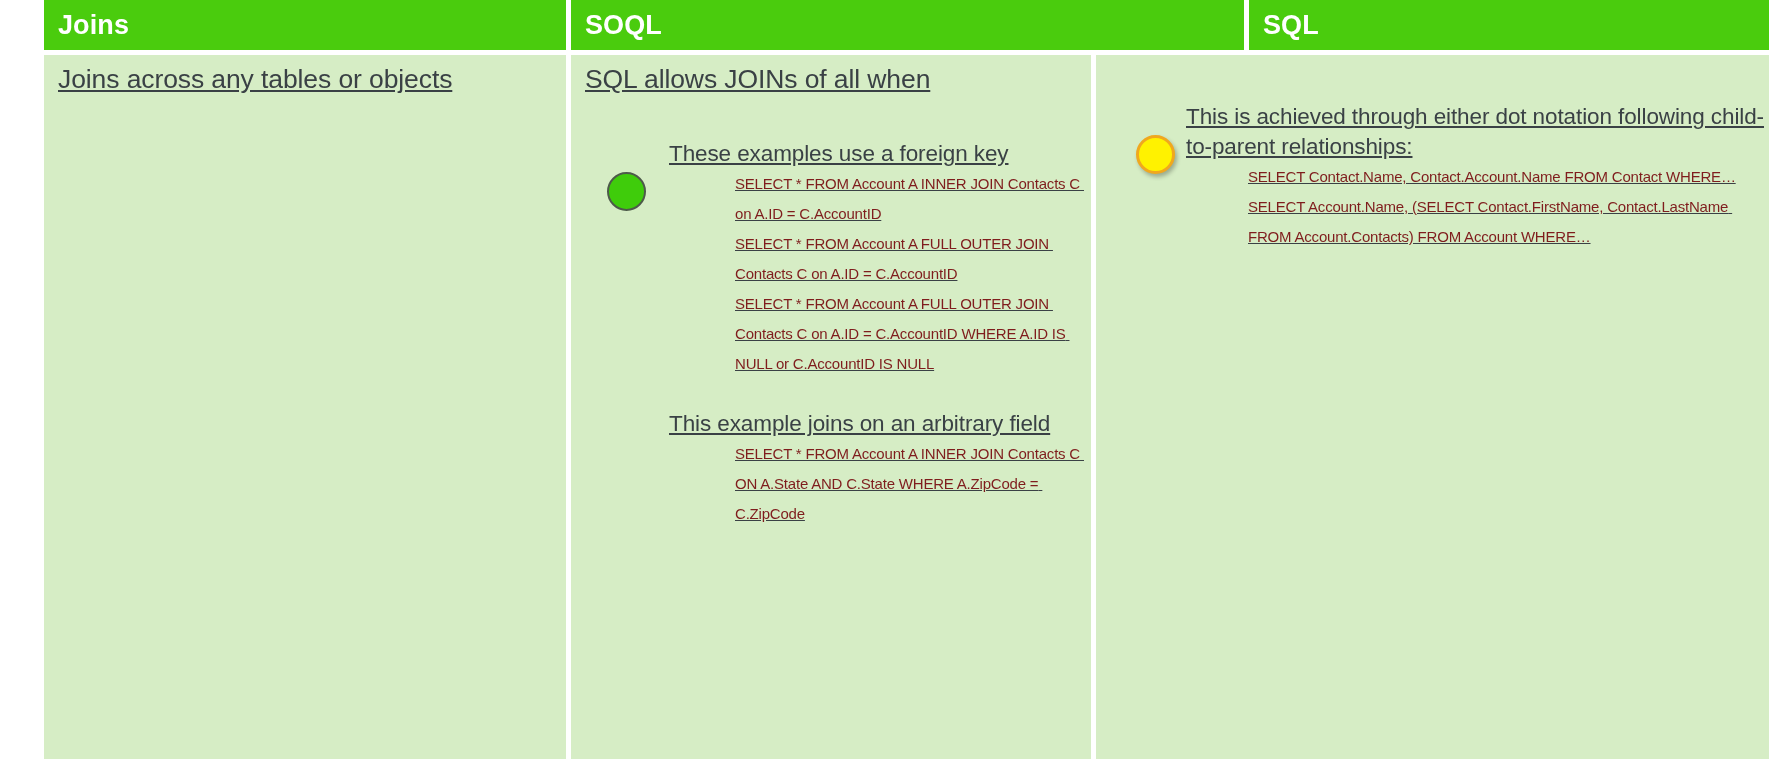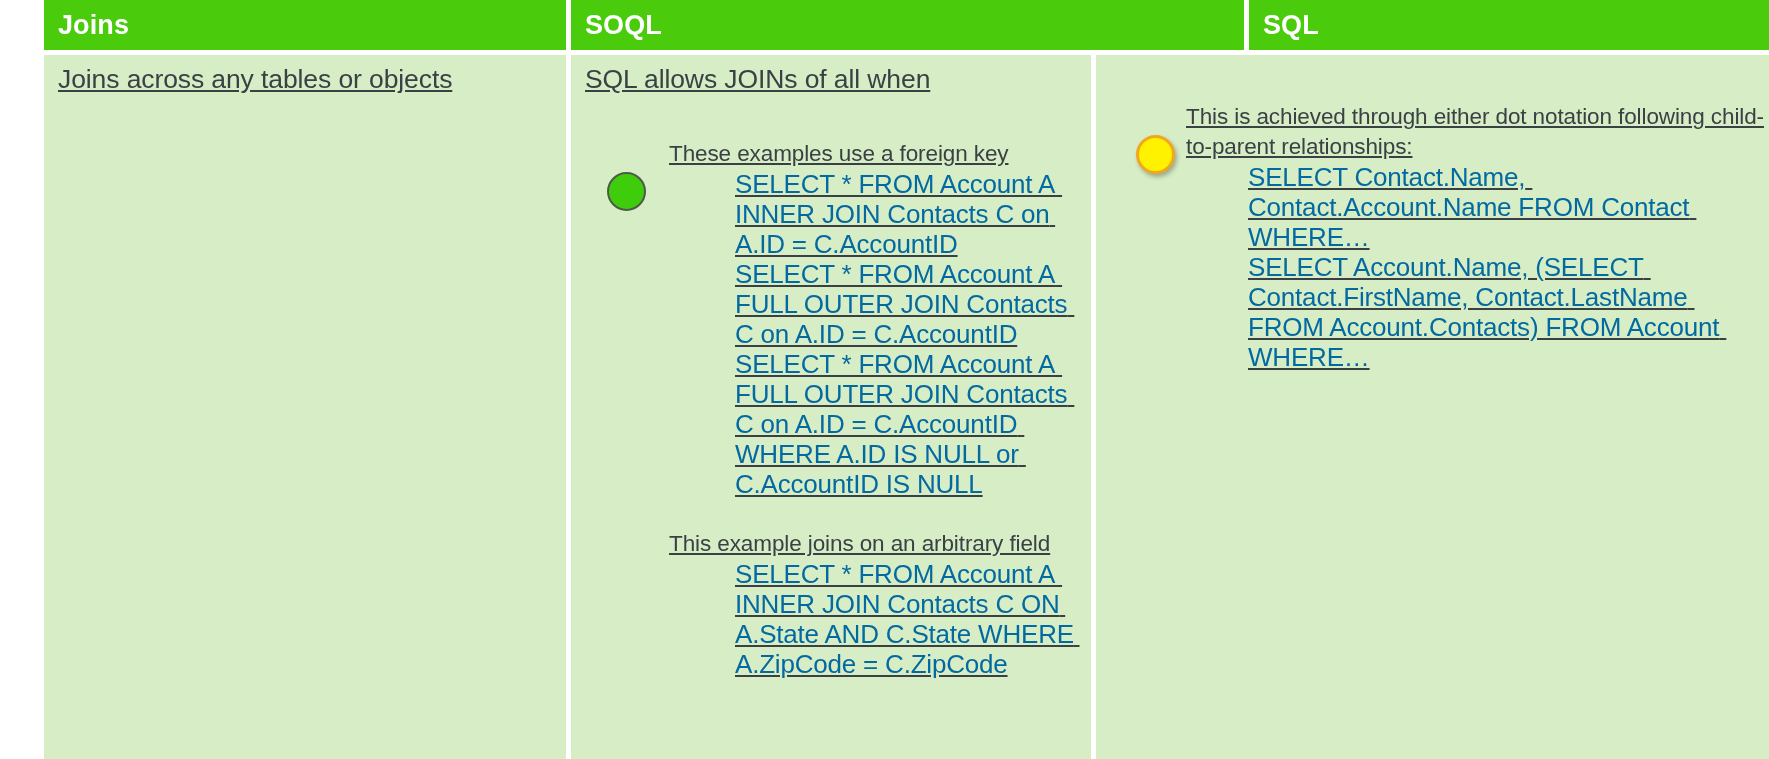--- a/index.html
+++ b/index.html
@@ -78,23 +78,23 @@
     margin-top: 41px;
   }
   .sub {
     font-size: 22.5px;
     line-height: 30px;
     color: #3A4145;
     letter-spacing: -0.1px;
     white-space: pre-wrap;
   }
   .code {
-    font-size: 26px;
+    font-size: 15px;
     line-height: 30px;
-    color: #0369a1;
+    color: #7f1d1d;
     letter-spacing: -0.2px;
     white-space: pre-wrap;
     padding-left: 66px;
   }
   .spacer { height: 30px; }
 
   
   .bullet {
     position: absolute;
     width: 39px;

